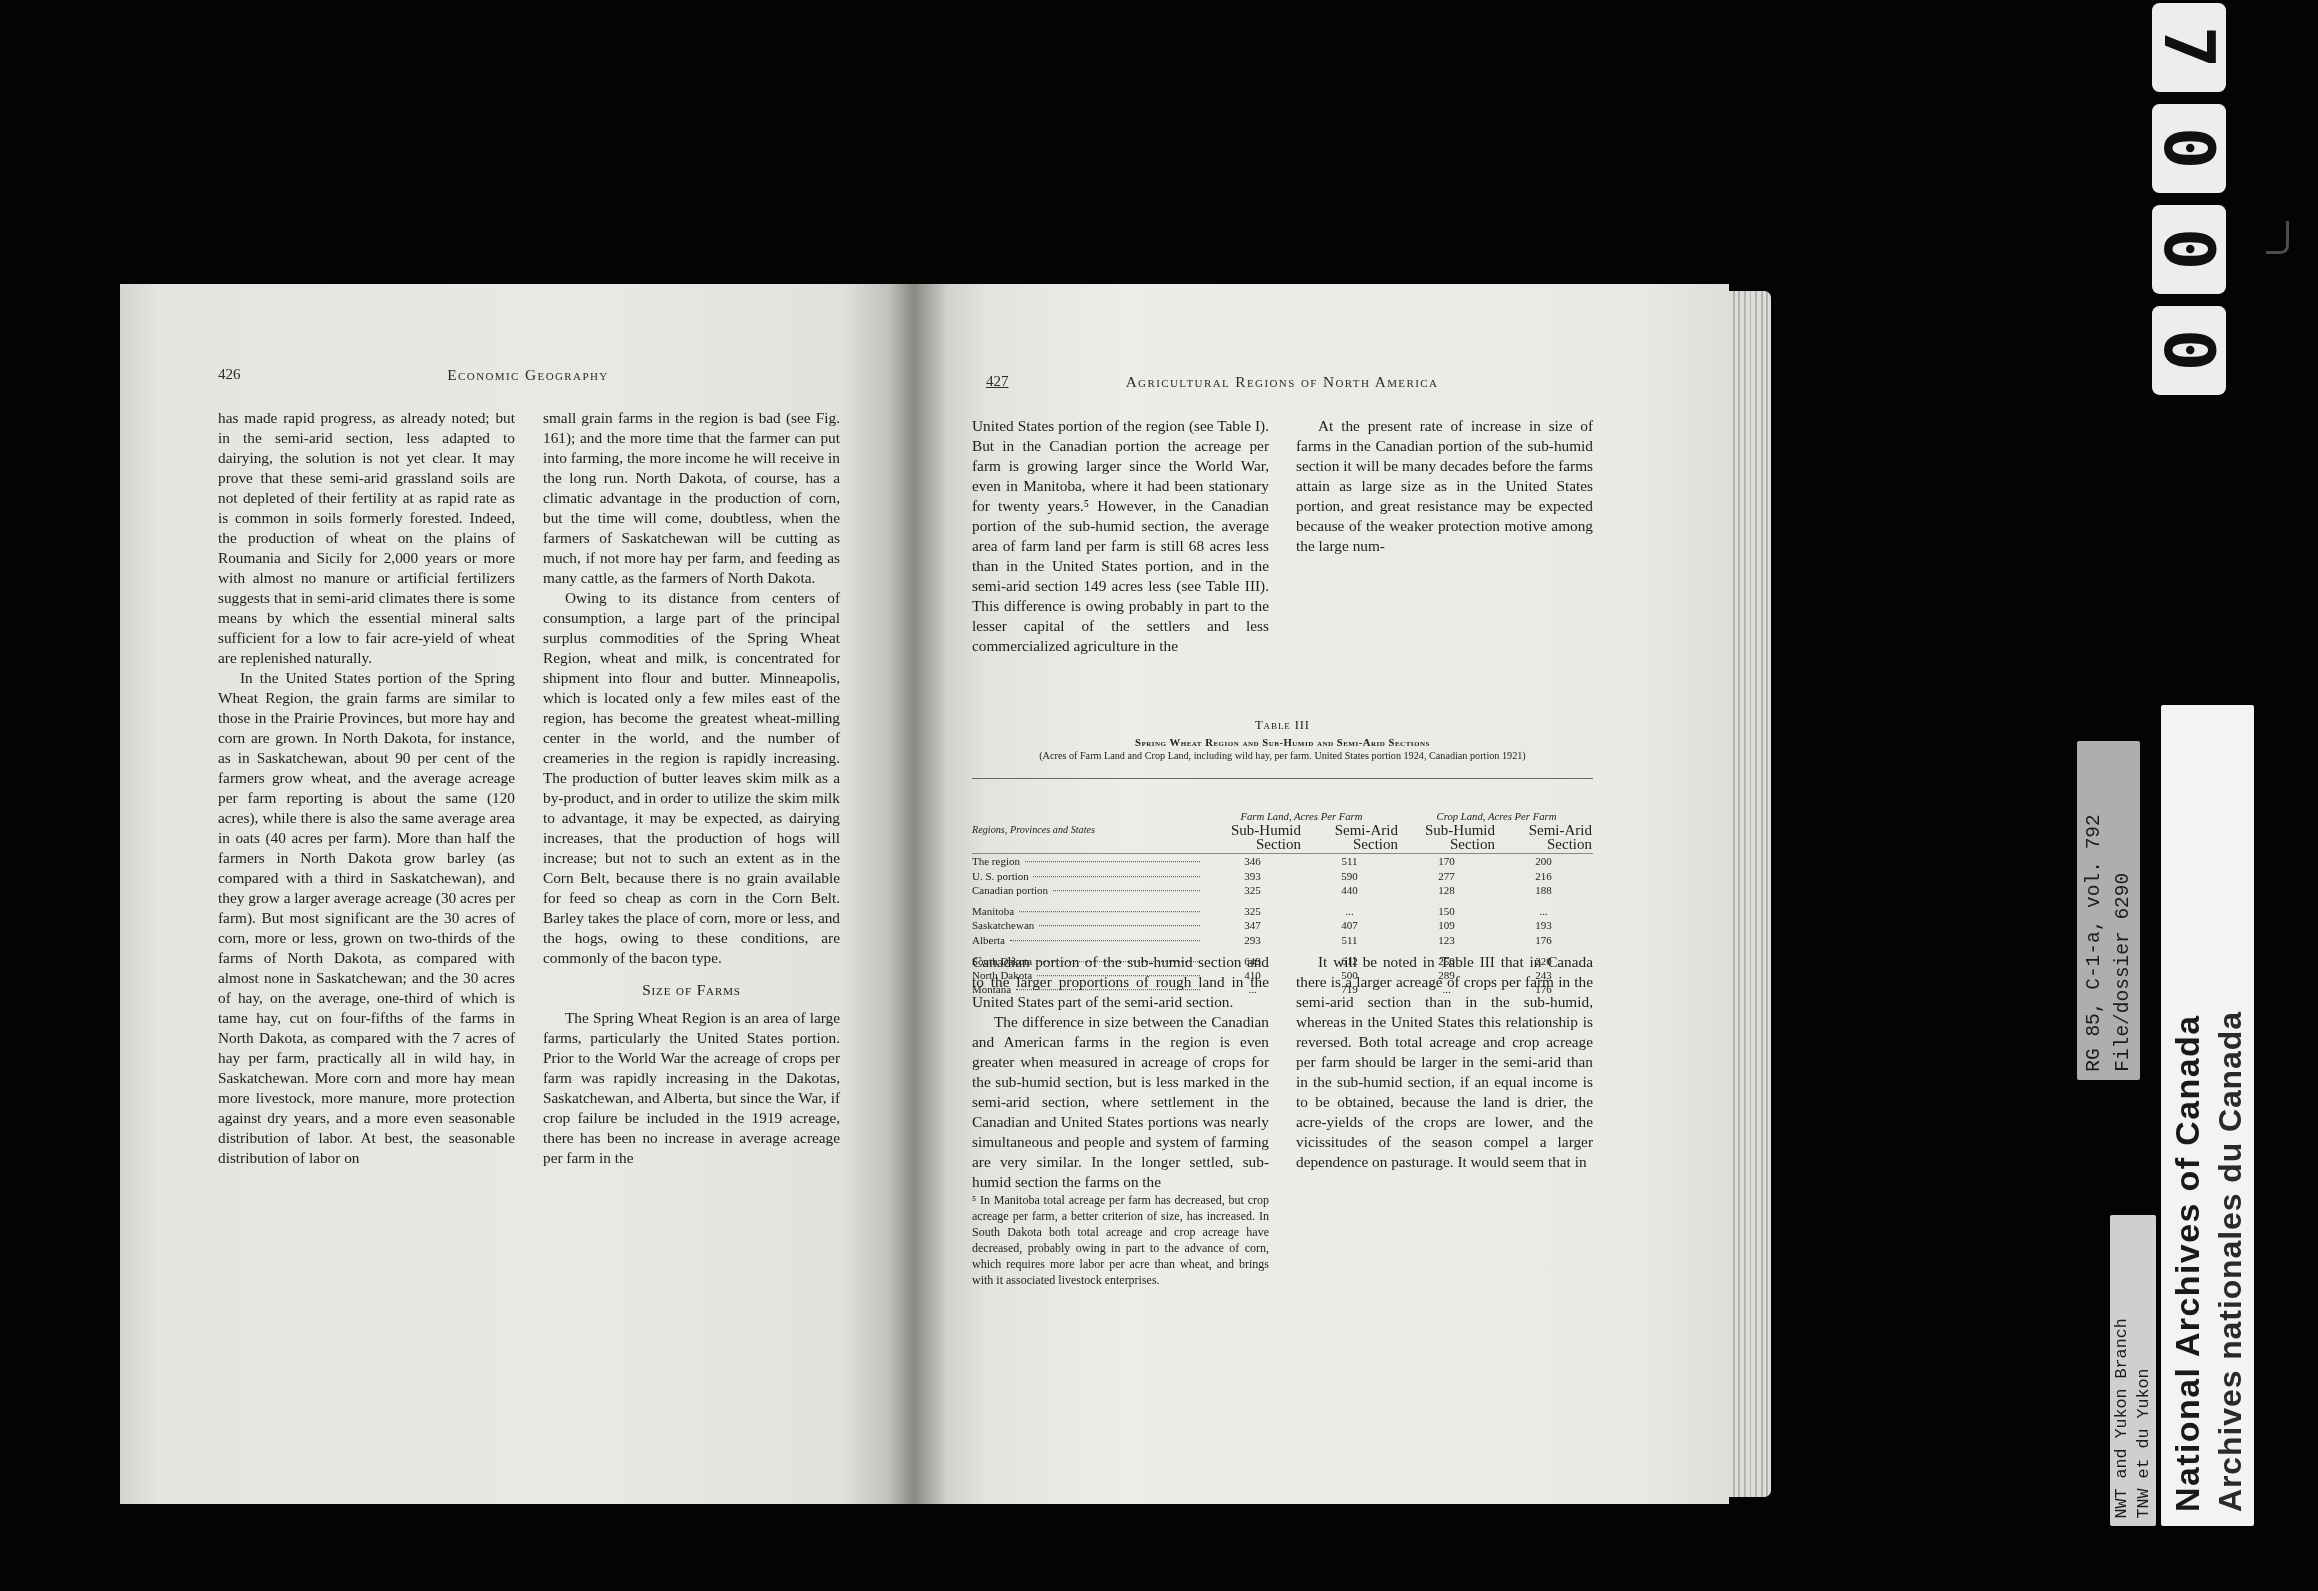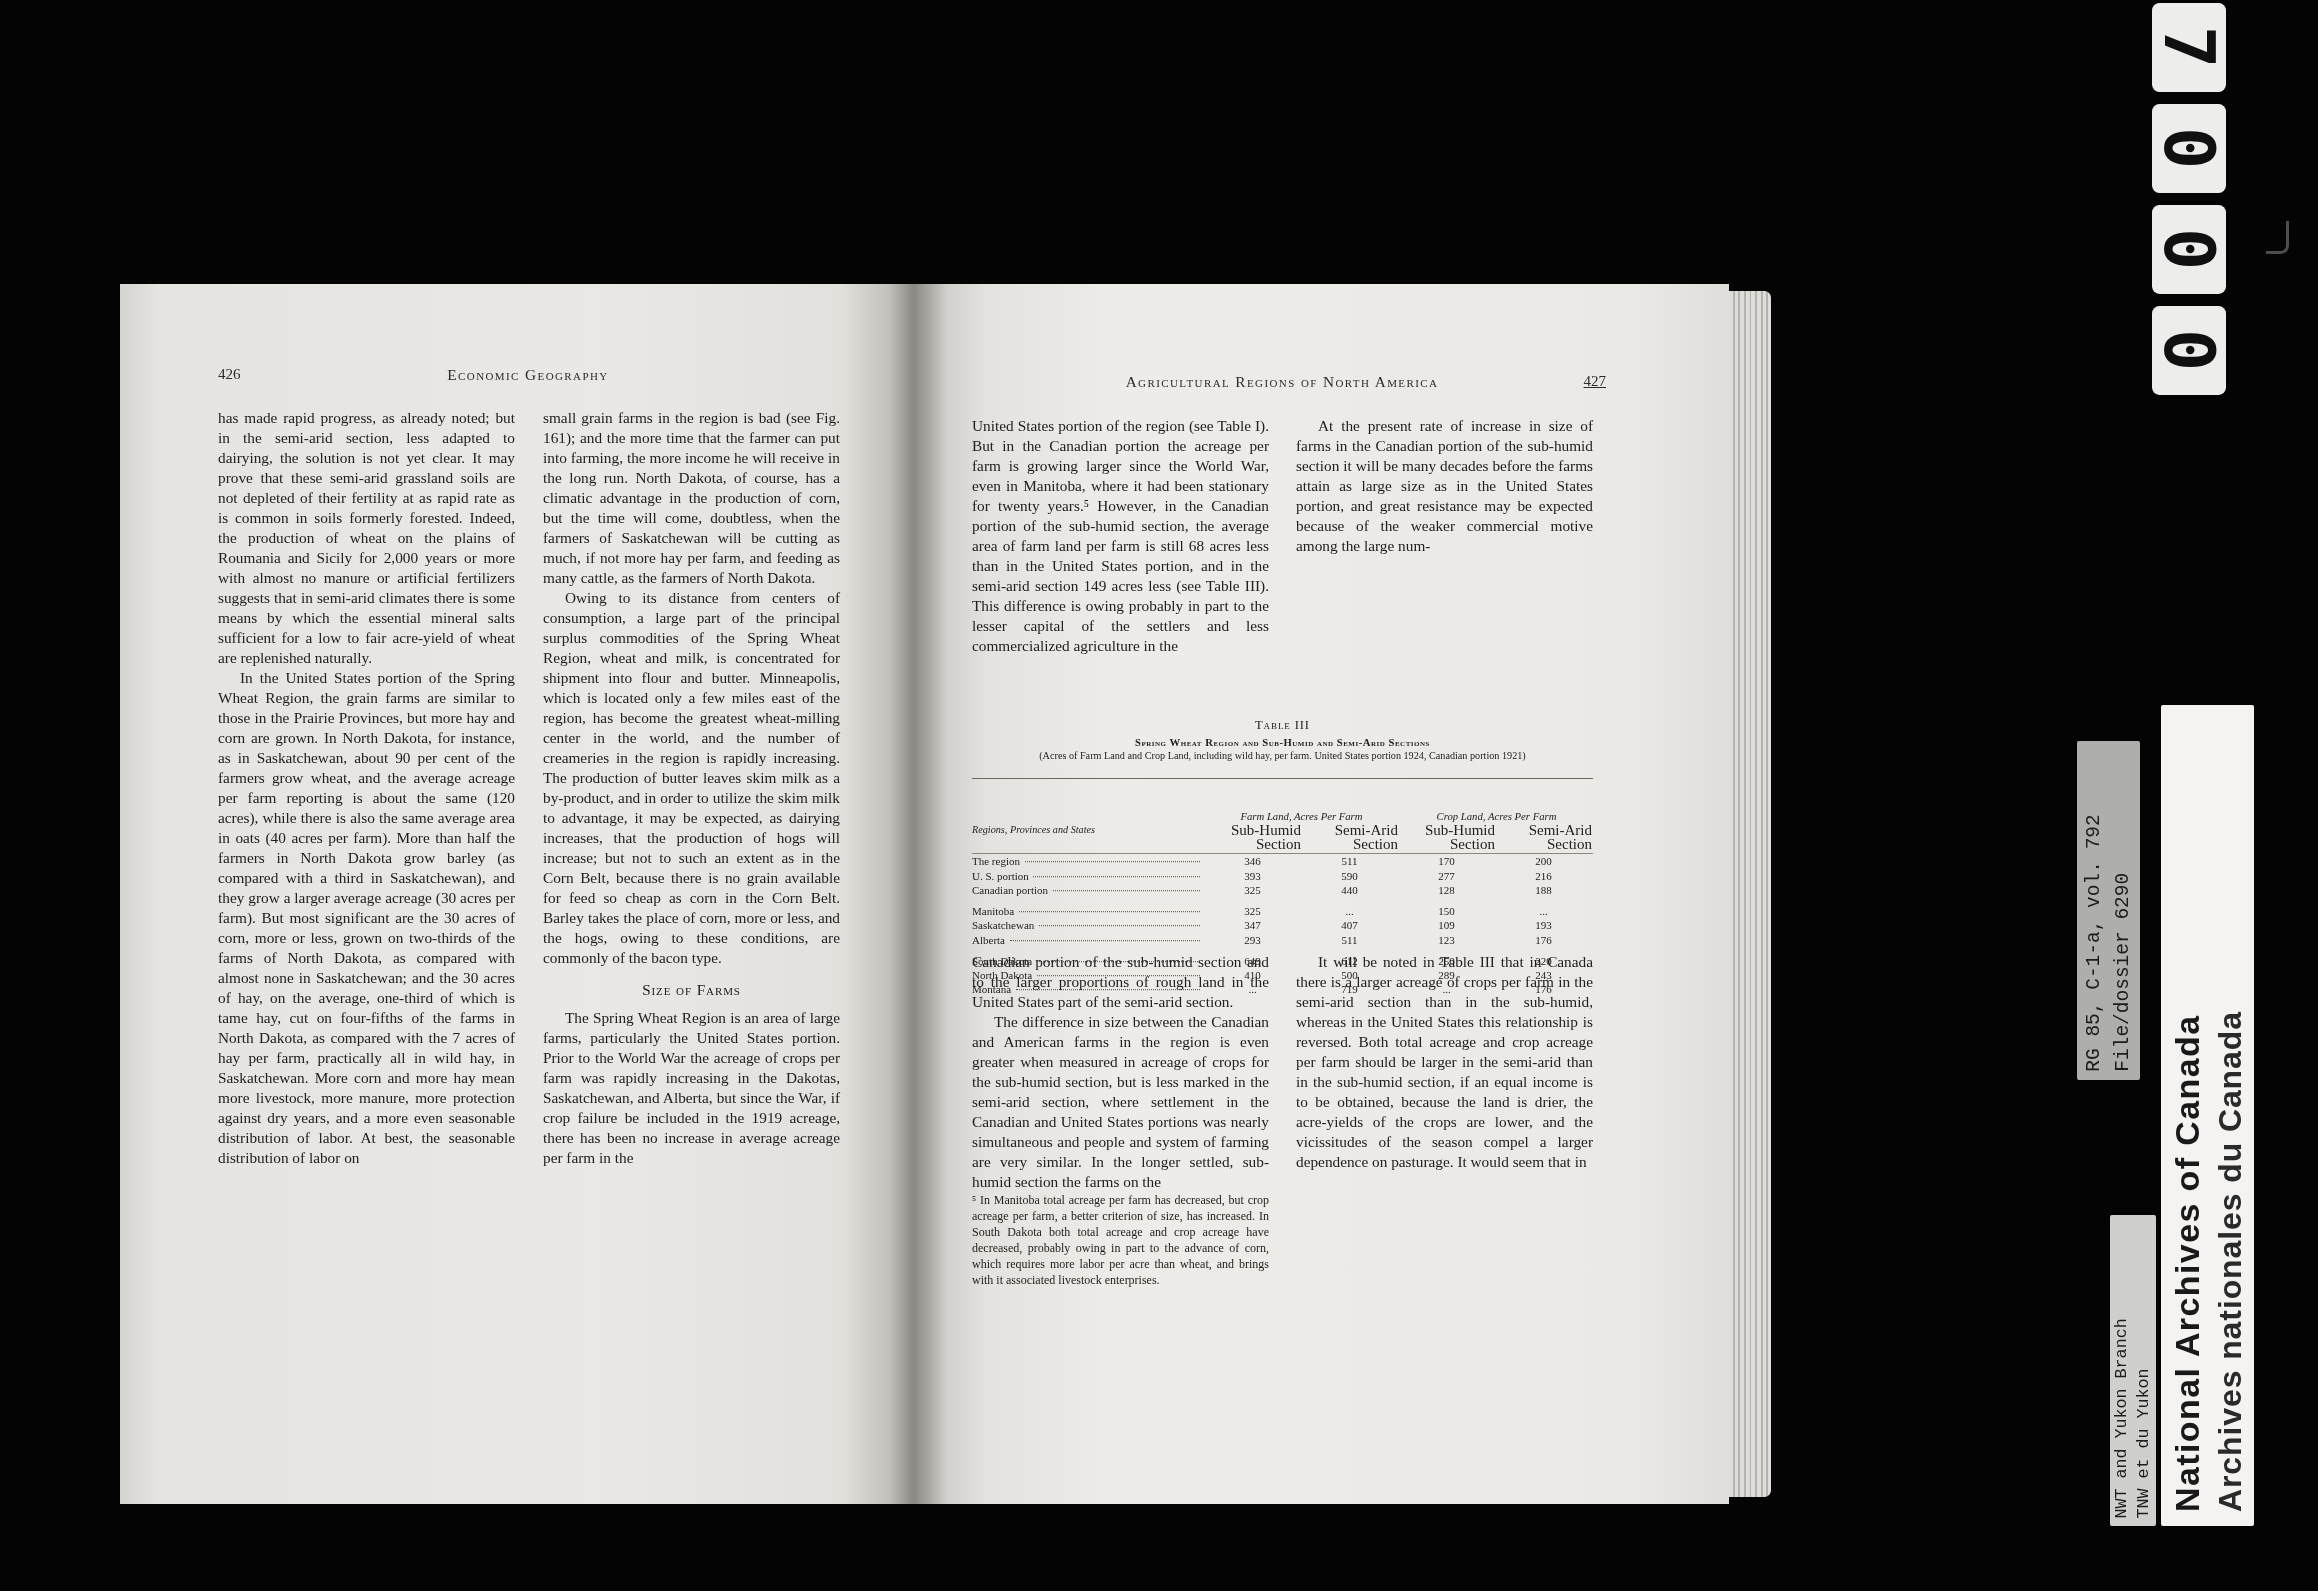--- a/index.html
+++ b/index.html
@@ -65,21 +65,21 @@
   .lbl-branch div{font-family:"Liberation Mono","DejaVu Sans Mono",monospace;font-size:16.7px;line-height:22px;color:#1c1c1c;white-space:nowrap;}
   
   .artifact{position:absolute;left:2266px;top:221px;width:20.4px;height:30px;
     border-right:3.7px solid #8a8a8a;border-bottom:3.7px solid #8a8a8a;border-radius:0 0 8.3px 0;opacity:.55;}
   
   .pg-num-left{left:98px;top:82px;}
   .rh-left{left:98px;top:82px;width:620px;}
   .colL1{left:98px;top:124px;height:965px;}
   .colL2{left:423px;top:124px;height:965px;}
   .rh-right{left:57px;top:89px;width:620px;}
-  .pg-num-right{left:71px;top:89px;width:620px;text-align:right;text-decoration:underline;}
+  .pg-num-right{left:71px;top:89px;width:620px;text-align:left;text-decoration:underline;}
   .colR1t{left:57px;top:132px;height:300px;}
   .colR2t{left:381px;top:132px;height:300px;}
   .colR1b{left:57px;top:668px;height:449px;}
   .colR2b{left:381px;top:668px;height:449px;}
 </style>
 </head>
 <body>
 
 <div class="book">
 
@@ -102,21 +102,21 @@
 
   <div class="page page-right">
     <div class="run-head rh-right">Agricultural Regions of North America</div>
     <div class="pg-num pg-num-right">427</div>
 
     <div class="col colR1t">
       <p class="noind">United States portion of the region (see Table I).  But in the Canadian portion the acreage per farm is growing larger since the World War, even in Manitoba, where it had been stationary for twenty years.⁵  However, in the Canadian portion of the sub-humid section, the average area of farm land per farm is still 68 acres less than in the United States portion, and in the semi-arid section 149 acres less (see Table III).  This difference is owing probably in part to the lesser capital of the settlers and less commercialized agriculture in the</p>
     </div>
 
     <div class="col colR2t">
-      <p class="ind">At the present rate of increase in size of farms in the Canadian portion of the sub-humid section it will be many decades before the farms attain as large size as in the United States portion, and great resistance may be expected because of the weaker commercial motive among the large num-</p>
+      <p class="ind">At the present rate of increase in size of farms in the Canadian portion of the sub-humid section it will be many decades before the farms attain as large size as in the United States portion, and great resistance may be expected because of the weaker protection motive among the large num-</p>
     </div>
 
     <div class="ttable">
       <div class="t-title">Table III</div>
       <div class="t-sub">Spring Wheat Region and Sub-Humid and Semi-Arid Sections</div>
       <div class="t-cap">(Acres of Farm Land and Crop Land, including wild hay, per farm.  United States portion 1924, Canadian portion 1921)</div>
 
       <div class="t-groups">
         <div class="t-gstub"></div>
         <div class="t-group">Farm Land, Acres Per Farm</div>

